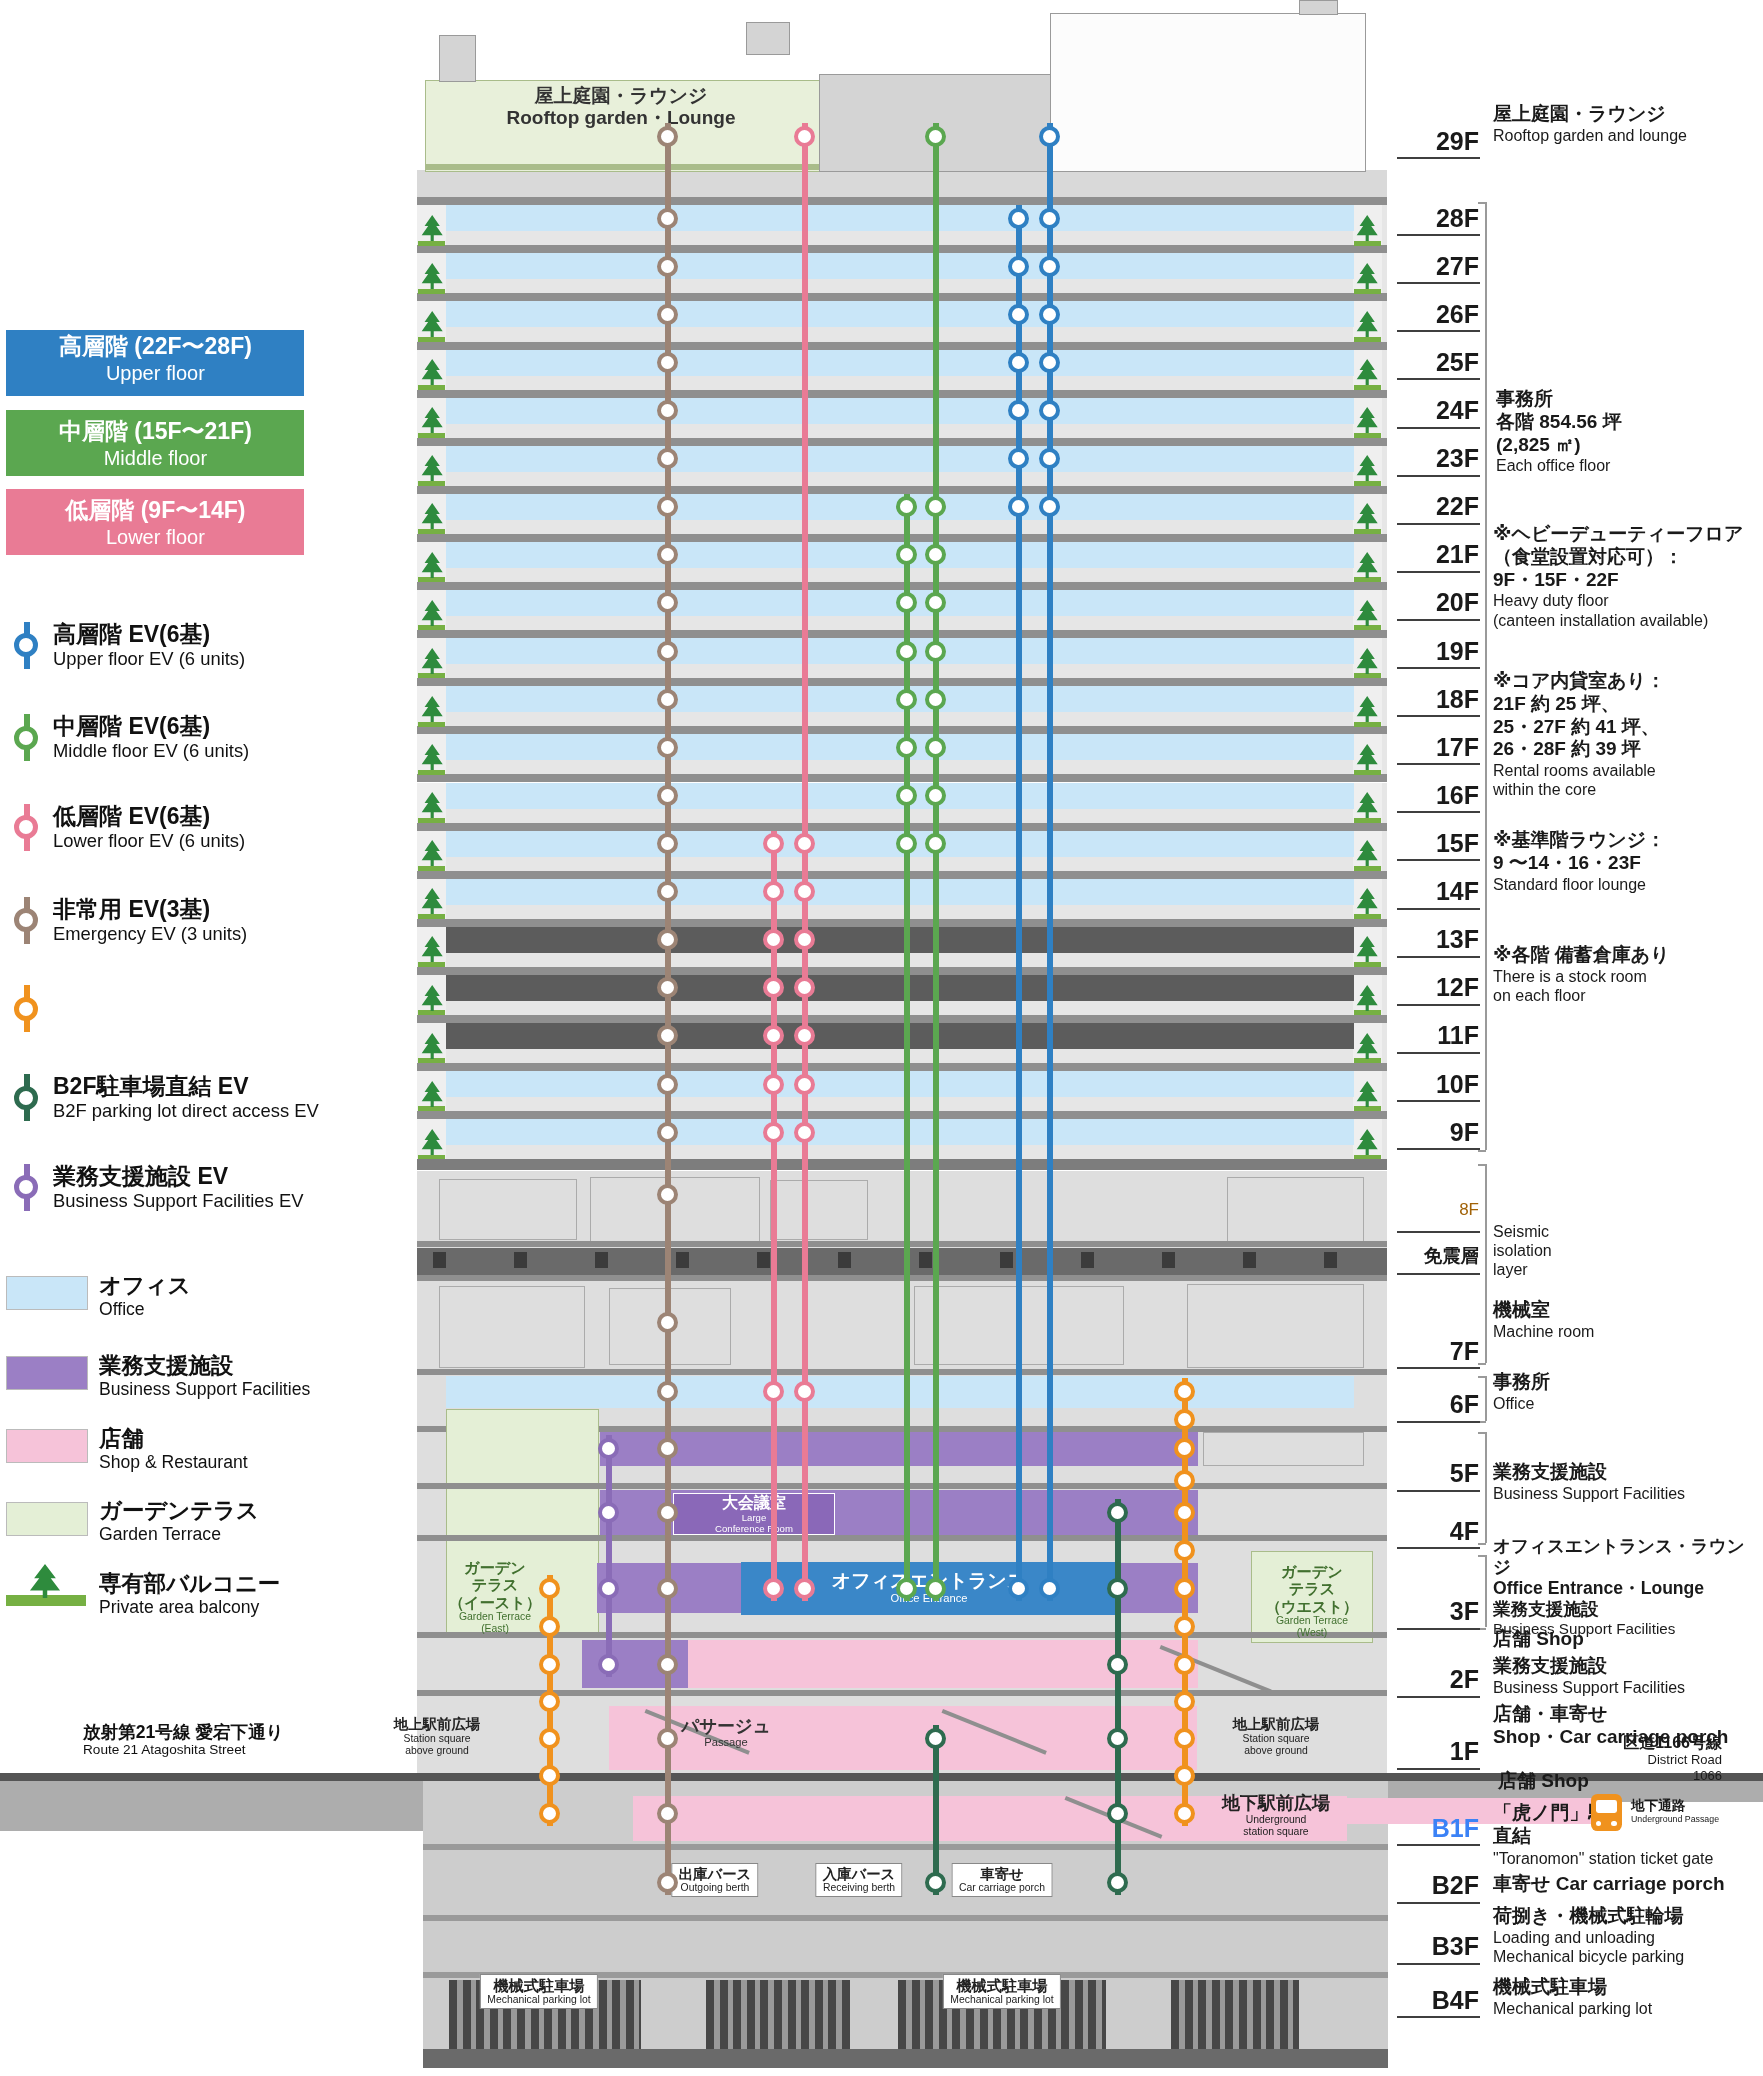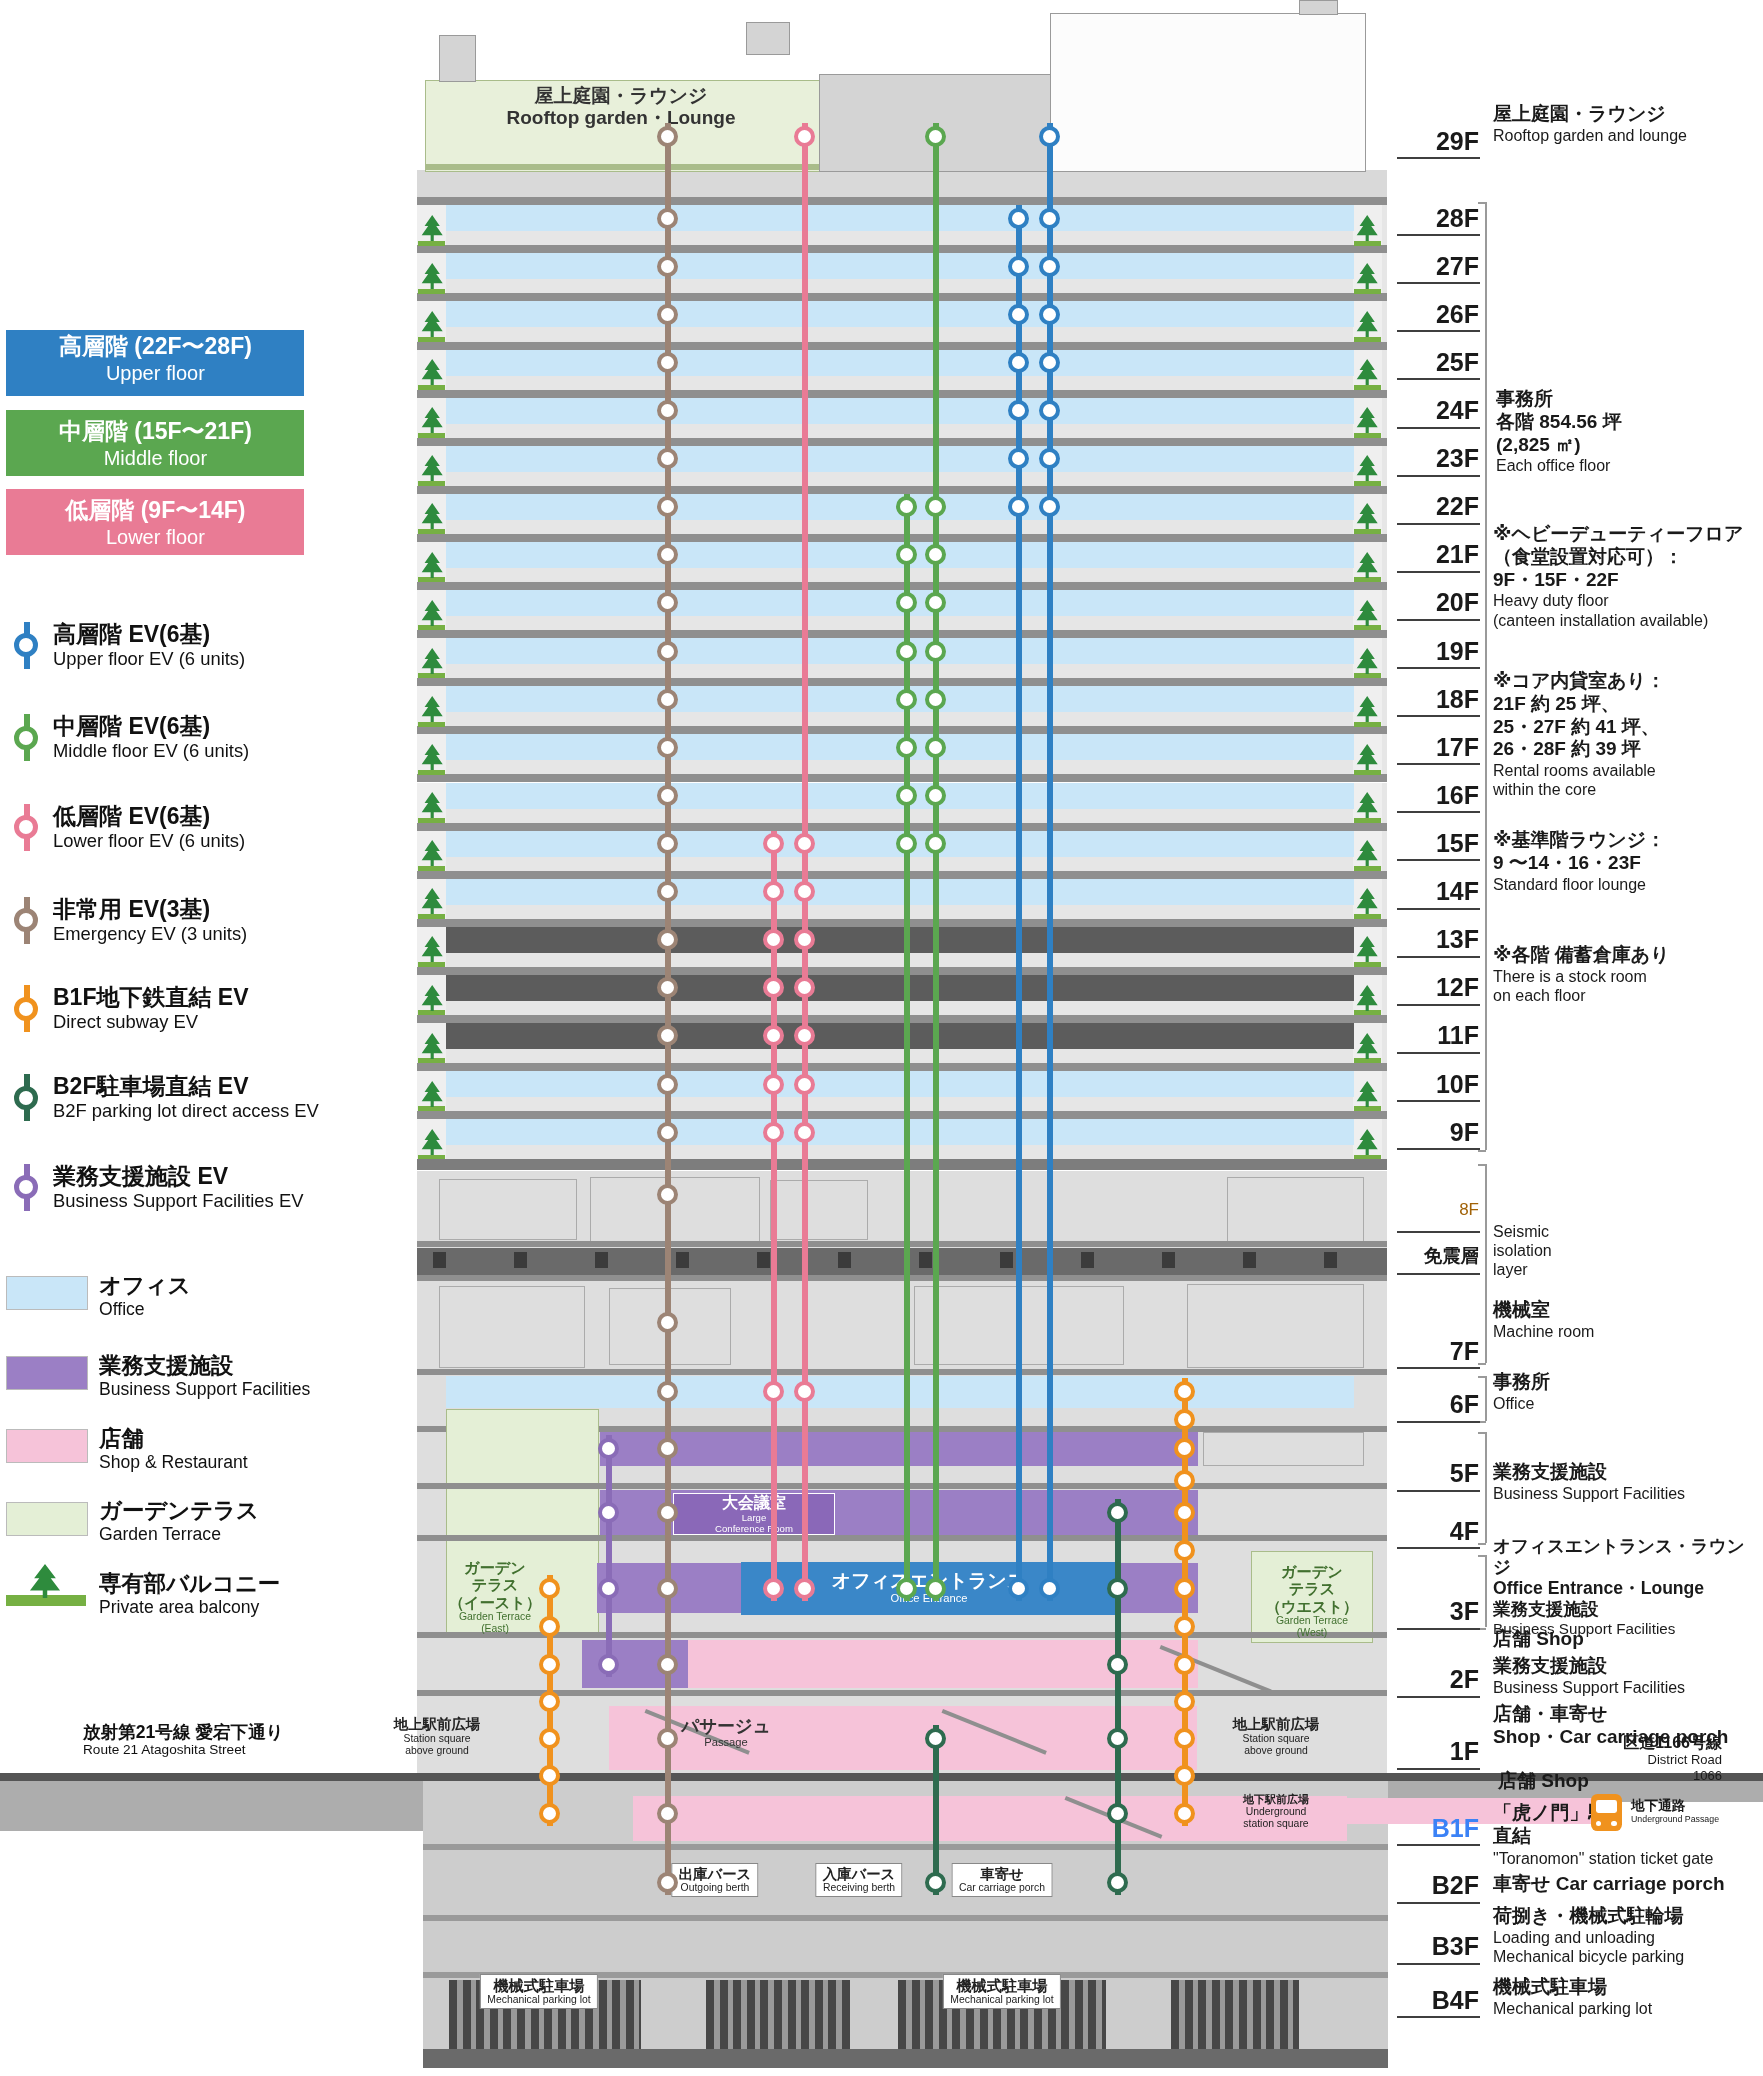--- a/index.html
+++ b/index.html
@@ -439,21 +439,21 @@
       <div style="font-size: 14.4px; font-weight: bold;">地上駅前広場</div>
       <div style="font-size: 10.4px; font-weight: normal;">Station square</div>
       <div style="font-size: 10.4px; font-weight: normal;">above ground</div>
     </div>
     <div class="abs" style="left: 1276px; top: 1716px; z-index: 26; line-height: 1.15; white-space: nowrap; color: rgb(34, 34, 34); text-align: center; transform: translateX(-50%);">
       <div style="font-size: 14.4px; font-weight: bold;">地上駅前広場</div>
       <div style="font-size: 10.4px; font-weight: normal;">Station square</div>
       <div style="font-size: 10.4px; font-weight: normal;">above ground</div>
     </div>
     <div class="abs" style="left: 1276px; top: 1793px; z-index: 26; line-height: 1.15; white-space: nowrap; color: rgb(34, 34, 34); text-align: center; transform: translateX(-50%);">
-      <div style="font-size: 11px; font-weight: bold;">地下駅前広場</div>
+      <div style="font-size: 18px; font-weight: bold;">地下駅前広場</div>
       <div style="font-size: 10.4px; font-weight: normal;">Underground</div>
       <div style="font-size: 10.4px; font-weight: normal;">station square</div>
     </div>
     <div class="abs" style="left: 715px; top: 1863px; z-index: 26; line-height: 1.15; white-space: nowrap; color: rgb(34, 34, 34); text-align: center; transform: translateX(-50%); background: rgb(255, 255, 255); border: 0.8px solid rgb(136, 136, 136); padding: 1.6px 6.4px;">
       <div style="font-size: 14.4px; font-weight: bold;">出庫バース</div>
       <div style="font-size: 10.4px; font-weight: normal;">Outgoing berth</div>
     </div>
     <div class="abs" style="left: 859px; top: 1863px; z-index: 26; line-height: 1.15; white-space: nowrap; color: rgb(34, 34, 34); text-align: center; transform: translateX(-50%); background: rgb(255, 255, 255); border: 0.8px solid rgb(136, 136, 136); padding: 1.6px 6.4px;">
       <div style="font-size: 14.4px; font-weight: bold;">入庫バース</div>
       <div style="font-size: 10.4px; font-weight: normal;">Receiving berth</div>
@@ -678,24 +678,20 @@
       <div style="font-size: 18.4px; color: rgb(17, 17, 17);">Lower floor EV (6 units)</div>
     </div>
     <div class="abs" style="left: 24px; top: 897px; width: 5.6px; height: 47px; z-index: 40; background: rgb(156, 132, 117);"></div>
     <div class="abs" style="left: 14.4px; top: 908px; width: 24px; height: 24px; border-radius: 50%; background: rgb(255, 255, 255); border: 5.6px solid rgb(156, 132, 117); box-sizing: border-box; z-index: 41;"></div>
     <div class="abs" style="left: 53px; top: 896px; width: 321px; z-index: 40; line-height: 1.18;">
       <div style="font-size: 23px; font-weight: bold; color: rgb(17, 17, 17);">非常用 EV(3基)</div>
       <div style="font-size: 18.4px; color: rgb(17, 17, 17);">Emergency EV (3 units)</div>
     </div>
     <div class="abs" style="left: 24px; top: 985px; width: 5.6px; height: 47px; z-index: 40; background: rgb(240, 146, 30);"></div>
     <div class="abs" style="left: 14.4px; top: 997px; width: 24px; height: 24px; border-radius: 50%; background: rgb(255, 255, 255); border: 5.6px solid rgb(240, 146, 30); box-sizing: border-box; z-index: 41;"></div>
-    <div class="abs" style="left: 53px; top: 984px; width: 321px; z-index: 40; line-height: 1.18;">
-      <div style="font-size: 23px; font-weight: bold; color: rgb(17, 17, 17);">B1F地下鉄直結 EV</div>
-      <div style="font-size: 18.4px; color: rgb(17, 17, 17);">Direct subway EV</div>
-    </div>
     <div class="abs" style="left: 24px; top: 1074px; width: 5.6px; height: 47px; z-index: 40; background: rgb(46, 107, 79);"></div>
     <div class="abs" style="left: 14.4px; top: 1086px; width: 24px; height: 24px; border-radius: 50%; background: rgb(255, 255, 255); border: 5.6px solid rgb(46, 107, 79); box-sizing: border-box; z-index: 41;"></div>
     <div class="abs" style="left: 53px; top: 1073px; width: 321px; z-index: 40; line-height: 1.18;">
       <div style="font-size: 23px; font-weight: bold; color: rgb(17, 17, 17);">B2F駐車場直結 EV</div>
       <div style="font-size: 18.4px; color: rgb(17, 17, 17);">B2F parking lot direct access EV</div>
     </div>
     <div class="abs" style="left: 24px; top: 1164px; width: 5.6px; height: 47px; z-index: 40; background: rgb(138, 108, 183);"></div>
     <div class="abs" style="left: 14.4px; top: 1175px; width: 24px; height: 24px; border-radius: 50%; background: rgb(255, 255, 255); border: 5.6px solid rgb(138, 108, 183); box-sizing: border-box; z-index: 41;"></div>
     <div class="abs" style="left: 53px; top: 1163px; width: 321px; z-index: 40; line-height: 1.18;">
       <div style="font-size: 23px; font-weight: bold; color: rgb(17, 17, 17);">業務支援施設 EV</div>

